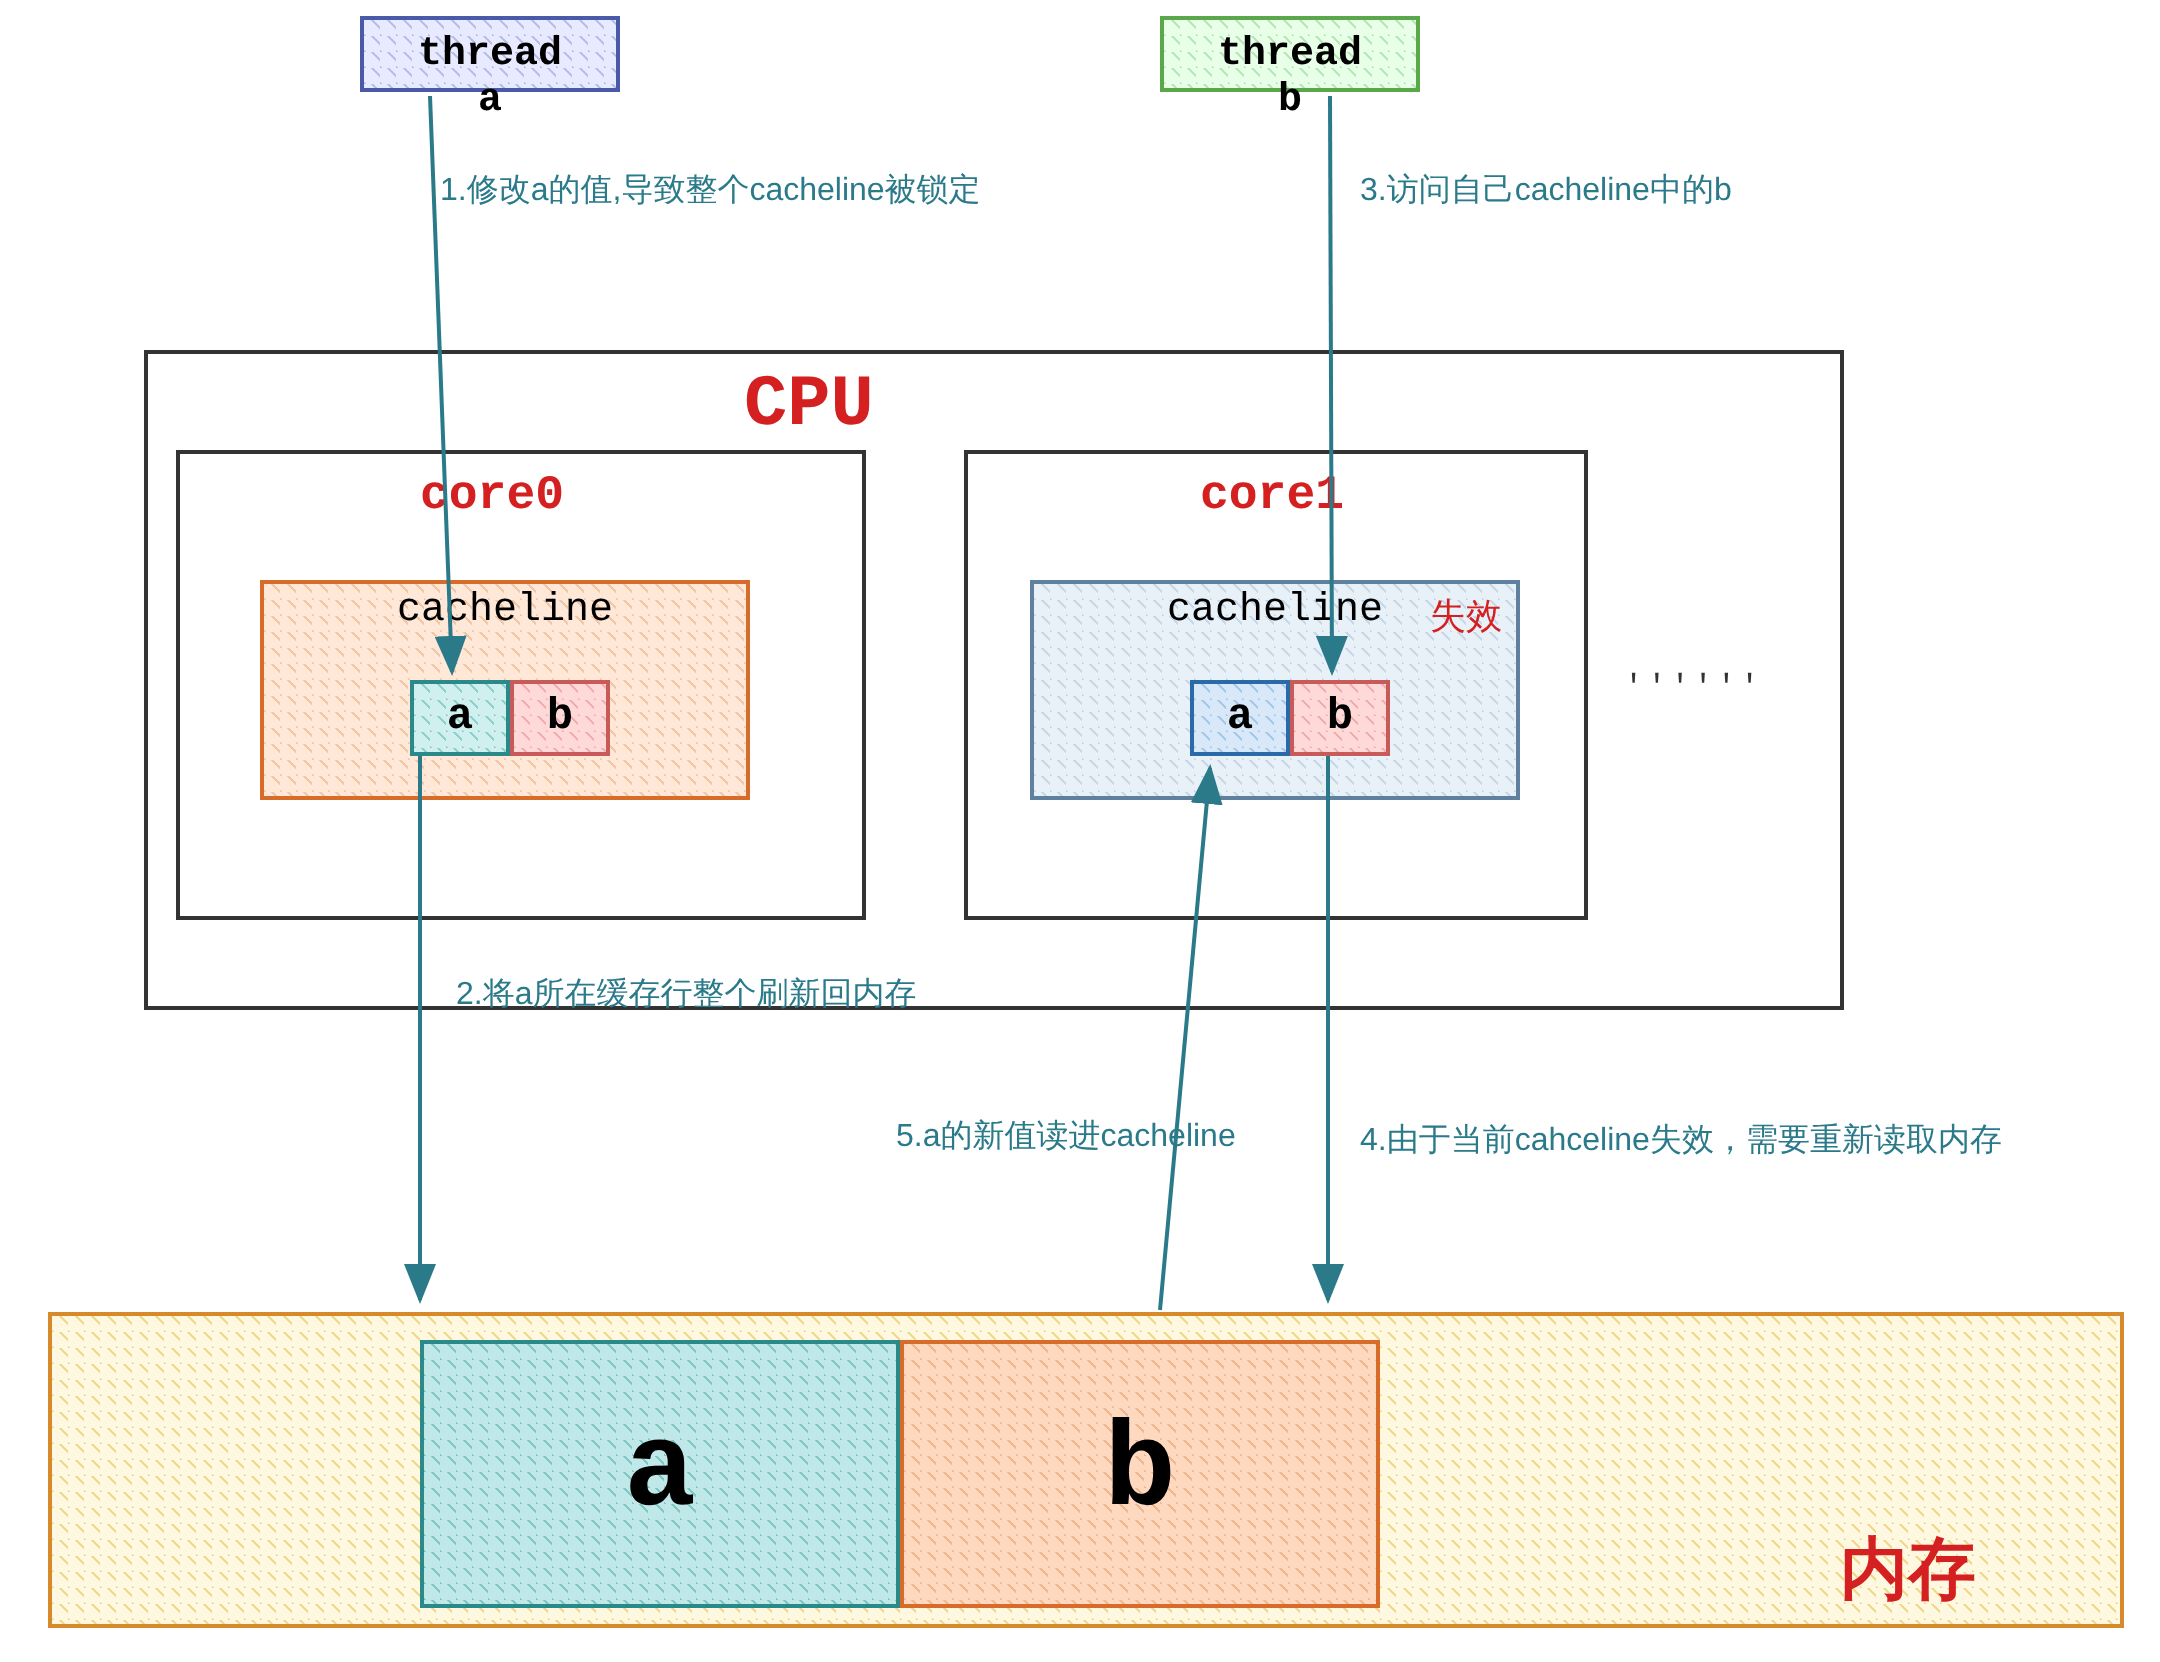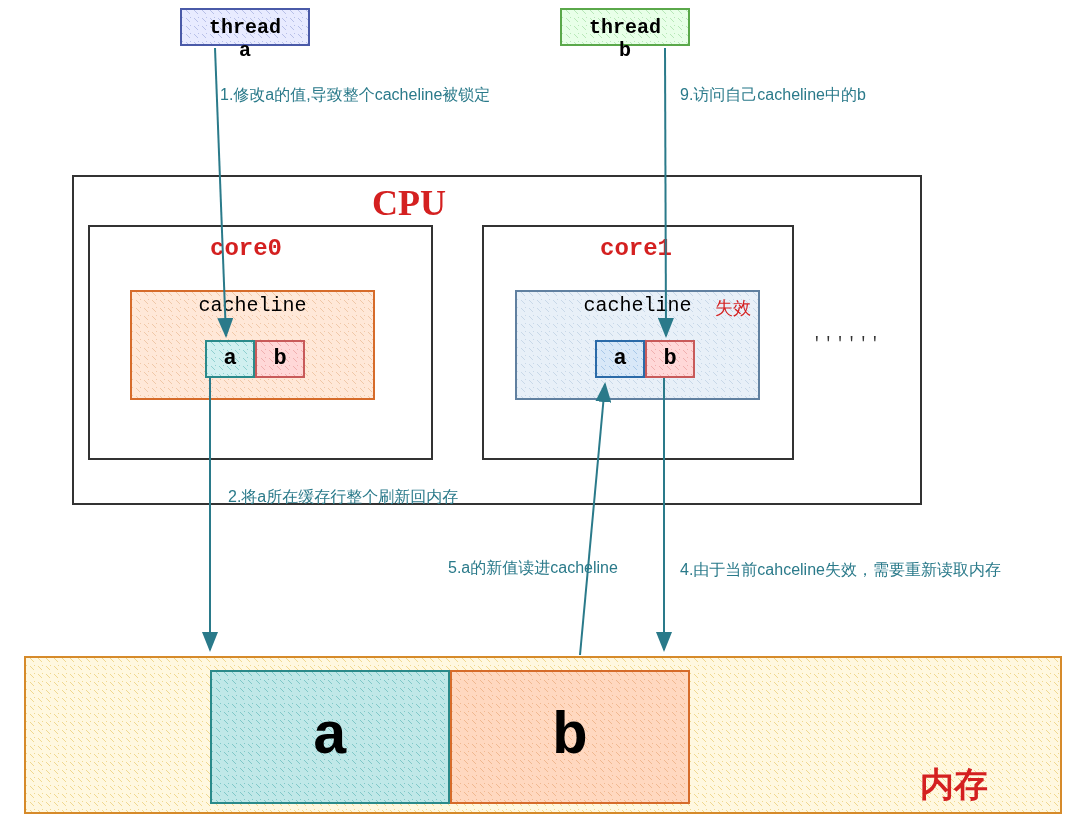--- a/index.html
+++ b/index.html
@@ -42,21 +42,21 @@
     }
     .cpu-outer {
       border: 2px solid #333;
       background: #fff;
     }
     .cpu-title {
       position: absolute;
       color: #d42020;
       font-size: 36px;
       font-weight: bold;
-      font-family: Liberation Serif, serif;
+      font-family: Liberation Mono, monospace;
     }
     .core-box {
       border: 2px solid #333;
       background: #fff;
     }
     .core-label {
       color: #d42020;
       font-size: 24px;
       font-weight: bold;
       text-align: center;
@@ -156,21 +156,21 @@
     }
   </style>
 </head>
 <body>
 
 <div class="diagram">
 
   <div class="box thread-box thread-a hatch-fill" style="left:180px; top:8px; width:130px; height:38px;">
     <span>thread a</span>
   </div>
-  <div class="box thread-box thread-b hatch-fill" style="left:560px; top:8px; width:130px; height:38px;">
+  <div class="box thread-box thread-b hatch-fill" style="left:580px; top:8px; width:130px; height:38px;">
     <span>thread b</span>
   </div>
 
   <div class="box cpu-outer" style="left:72px; top:175px; width:850px; height:330px;"></div>
   <div class="cpu-title" style="left:372px; top:182px;">CPU</div>
 
   <div class="box core-box" style="left:88px; top:225px; width:345px; height:235px;"></div>
   <div class="core-label" style="position:absolute; left:210px; top:235px;">core0</div>
   <div class="box cacheline-box cacheline-orange hatch-fill" style="left:130px; top:290px; width:245px; height:110px;">
     <div class="cacheline-label">cacheline</div>
@@ -201,21 +201,21 @@
   <div class="memory-label" style="position:absolute; left:900px; top:762px;margin-left:20px;">内存</div>
   <div class="box mem-cell mem-a hatch-fill" style="left:210px; top:670px; width:240px; height:134px;">
     <span>a</span>
   </div>
   <div class="box mem-cell mem-b hatch-fill" style="left:450px; top:670px; width:240px; height:134px;">
     <span>b</span>
   </div>
 
   <div class="annotation" style="left:220px; top:85px;">1.修改a的值,导致整个cacheline被锁定</div>
   <div class="annotation" style="left:228px; top:487px;">2.将a所在缓存行整个刷新回内存</div>
-  <div class="annotation" style="left:680px; top:85px;">9.访问自己cacheline中的b</div>
+  <div class="annotation" style="left:680px; top:85px;">3.访问自己cacheline中的b</div>
   <div class="annotation" style="left:680px; top:560px;">4.由于当前cahceline失效，需要重新读取内存</div>
   <div class="annotation" style="left:448px; top:558px;">5.a的新值读进cacheline</div>
 
   <svg class="arrows">
     <defs>
       <marker id="arrowhead" markerWidth="10" markerHeight="8" refX="9" refY="4" orient="auto">
         <polygon points="0 0, 10 4, 0 8" fill="#2a7a8a"></polygon>
       </marker>
     </defs>
 

